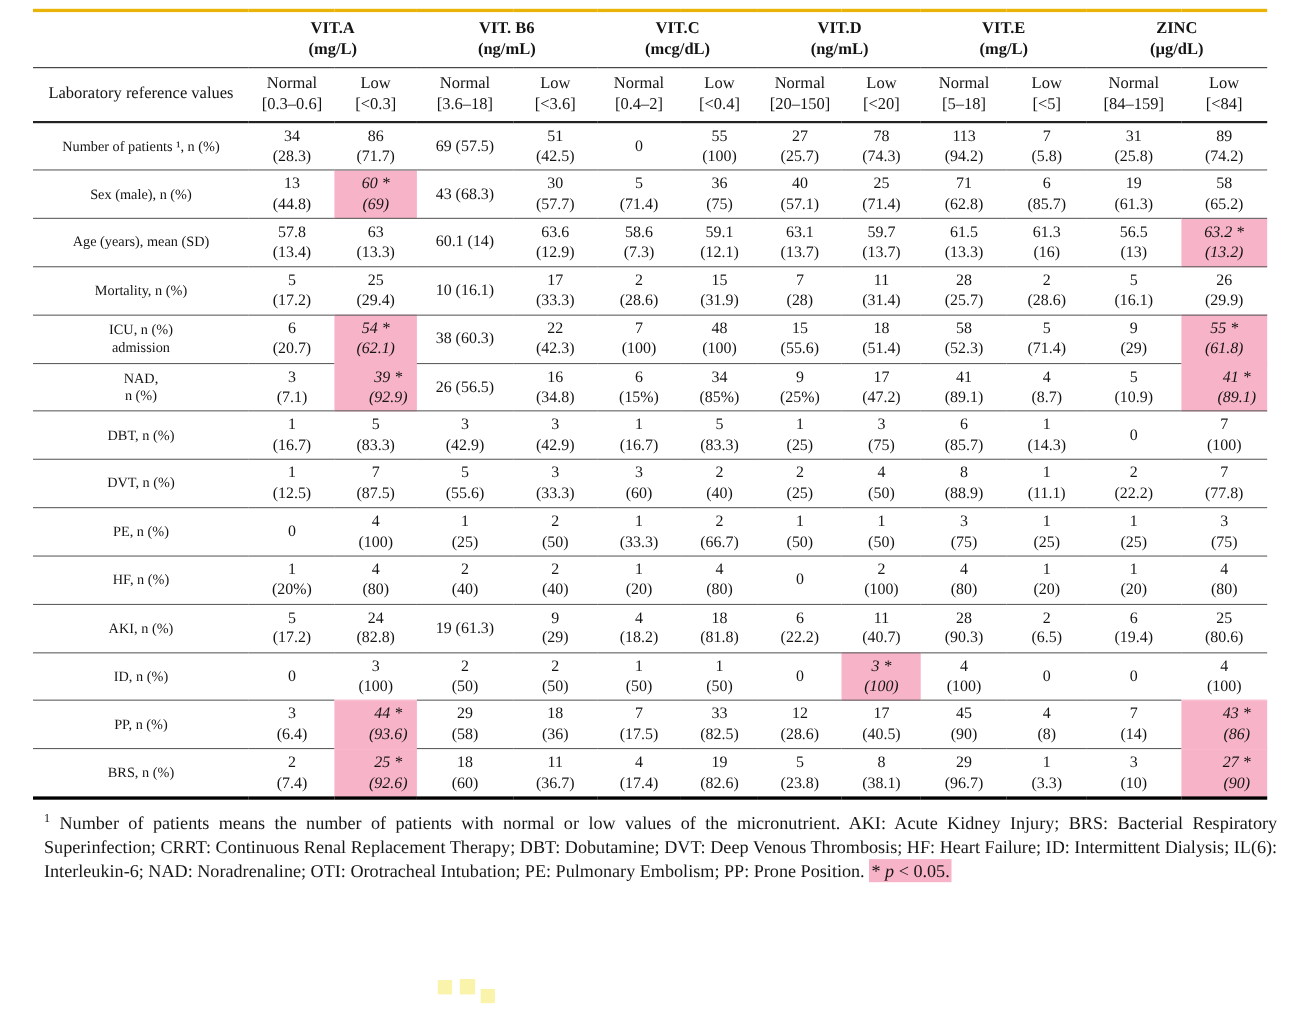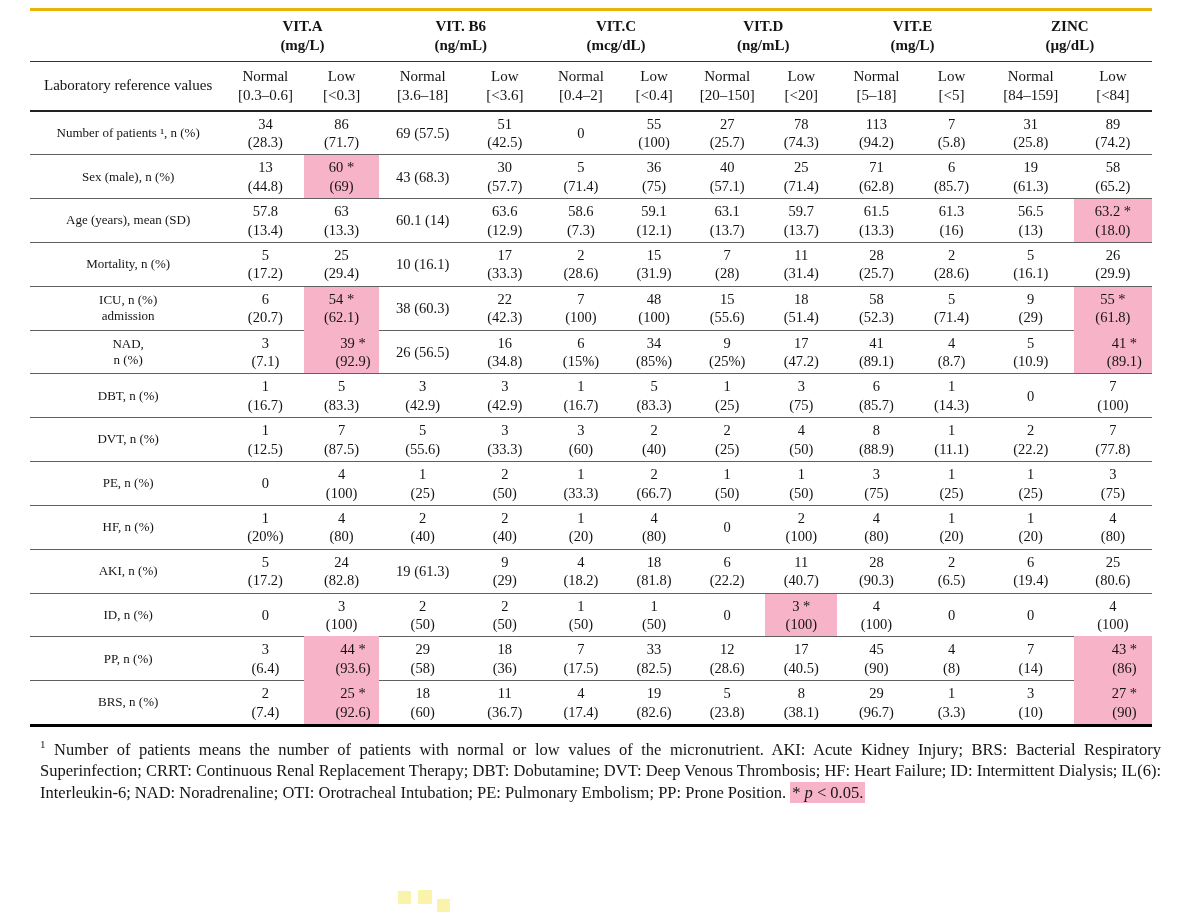--- a/index.html
+++ b/index.html
@@ -19,21 +19,21 @@
   tr.group-row th{
     font-weight:bold;font-size:15px;line-height:1.25;
     border-top:3px solid #eab308;border-bottom:1.5px solid #333;padding:6px 0;
   }
   tr.ref-row th, tr.ref-row td{
     font-size:15px;padding:5px 1px;border-bottom:2.2px solid #222;
   }
   tbody th{font-size:13px;}
   tbody tr + tr th, tbody tr + tr td{border-top:1.4px solid #606060;}
   tbody tr:last-child th, tbody tr:last-child td{border-bottom:3px solid #000;}
-  td.hl{background:var(--hl);}
+  td.hl{background:var(--hl);font-style:italic;}
   td.hl-cont{border-top-color:var(--hl) !important;padding-left:24px;}
   #table-footnote{
     margin:10px 20px 0 40px;font-size:16.5px;line-height:1.32;
     text-align:justify;color:#161616;
   }
   #table-footnote sup{font-size:11px;}
   #table-footnote .italic{font-style:italic;}
   .sig-hl{background:var(--hl);padding:1px 2px;}
   .ymark{position:absolute;background:var(--ymark);opacity:.9;}
   #ymark-1{left:398px;top:891px;width:13px;height:13px;}
@@ -172,21 +172,21 @@
 (13.7)</td>
         <td>59.7
 (13.7)</td>
         <td>61.5
 (13.3)</td>
         <td>61.3
 (16)</td>
         <td>56.5
 (13)</td>
         <td class="hl">63.2 *
-(18.0)</td>
+(13.2)</td>
       </tr>
       <tr>
         <th>Mortality, n (%)</th>
         <td>5
 (17.2)</td>
         <td>25
 (29.4)</td>
         <td>10 (16.1)</td>
         <td>17
 (33.3)</td>

